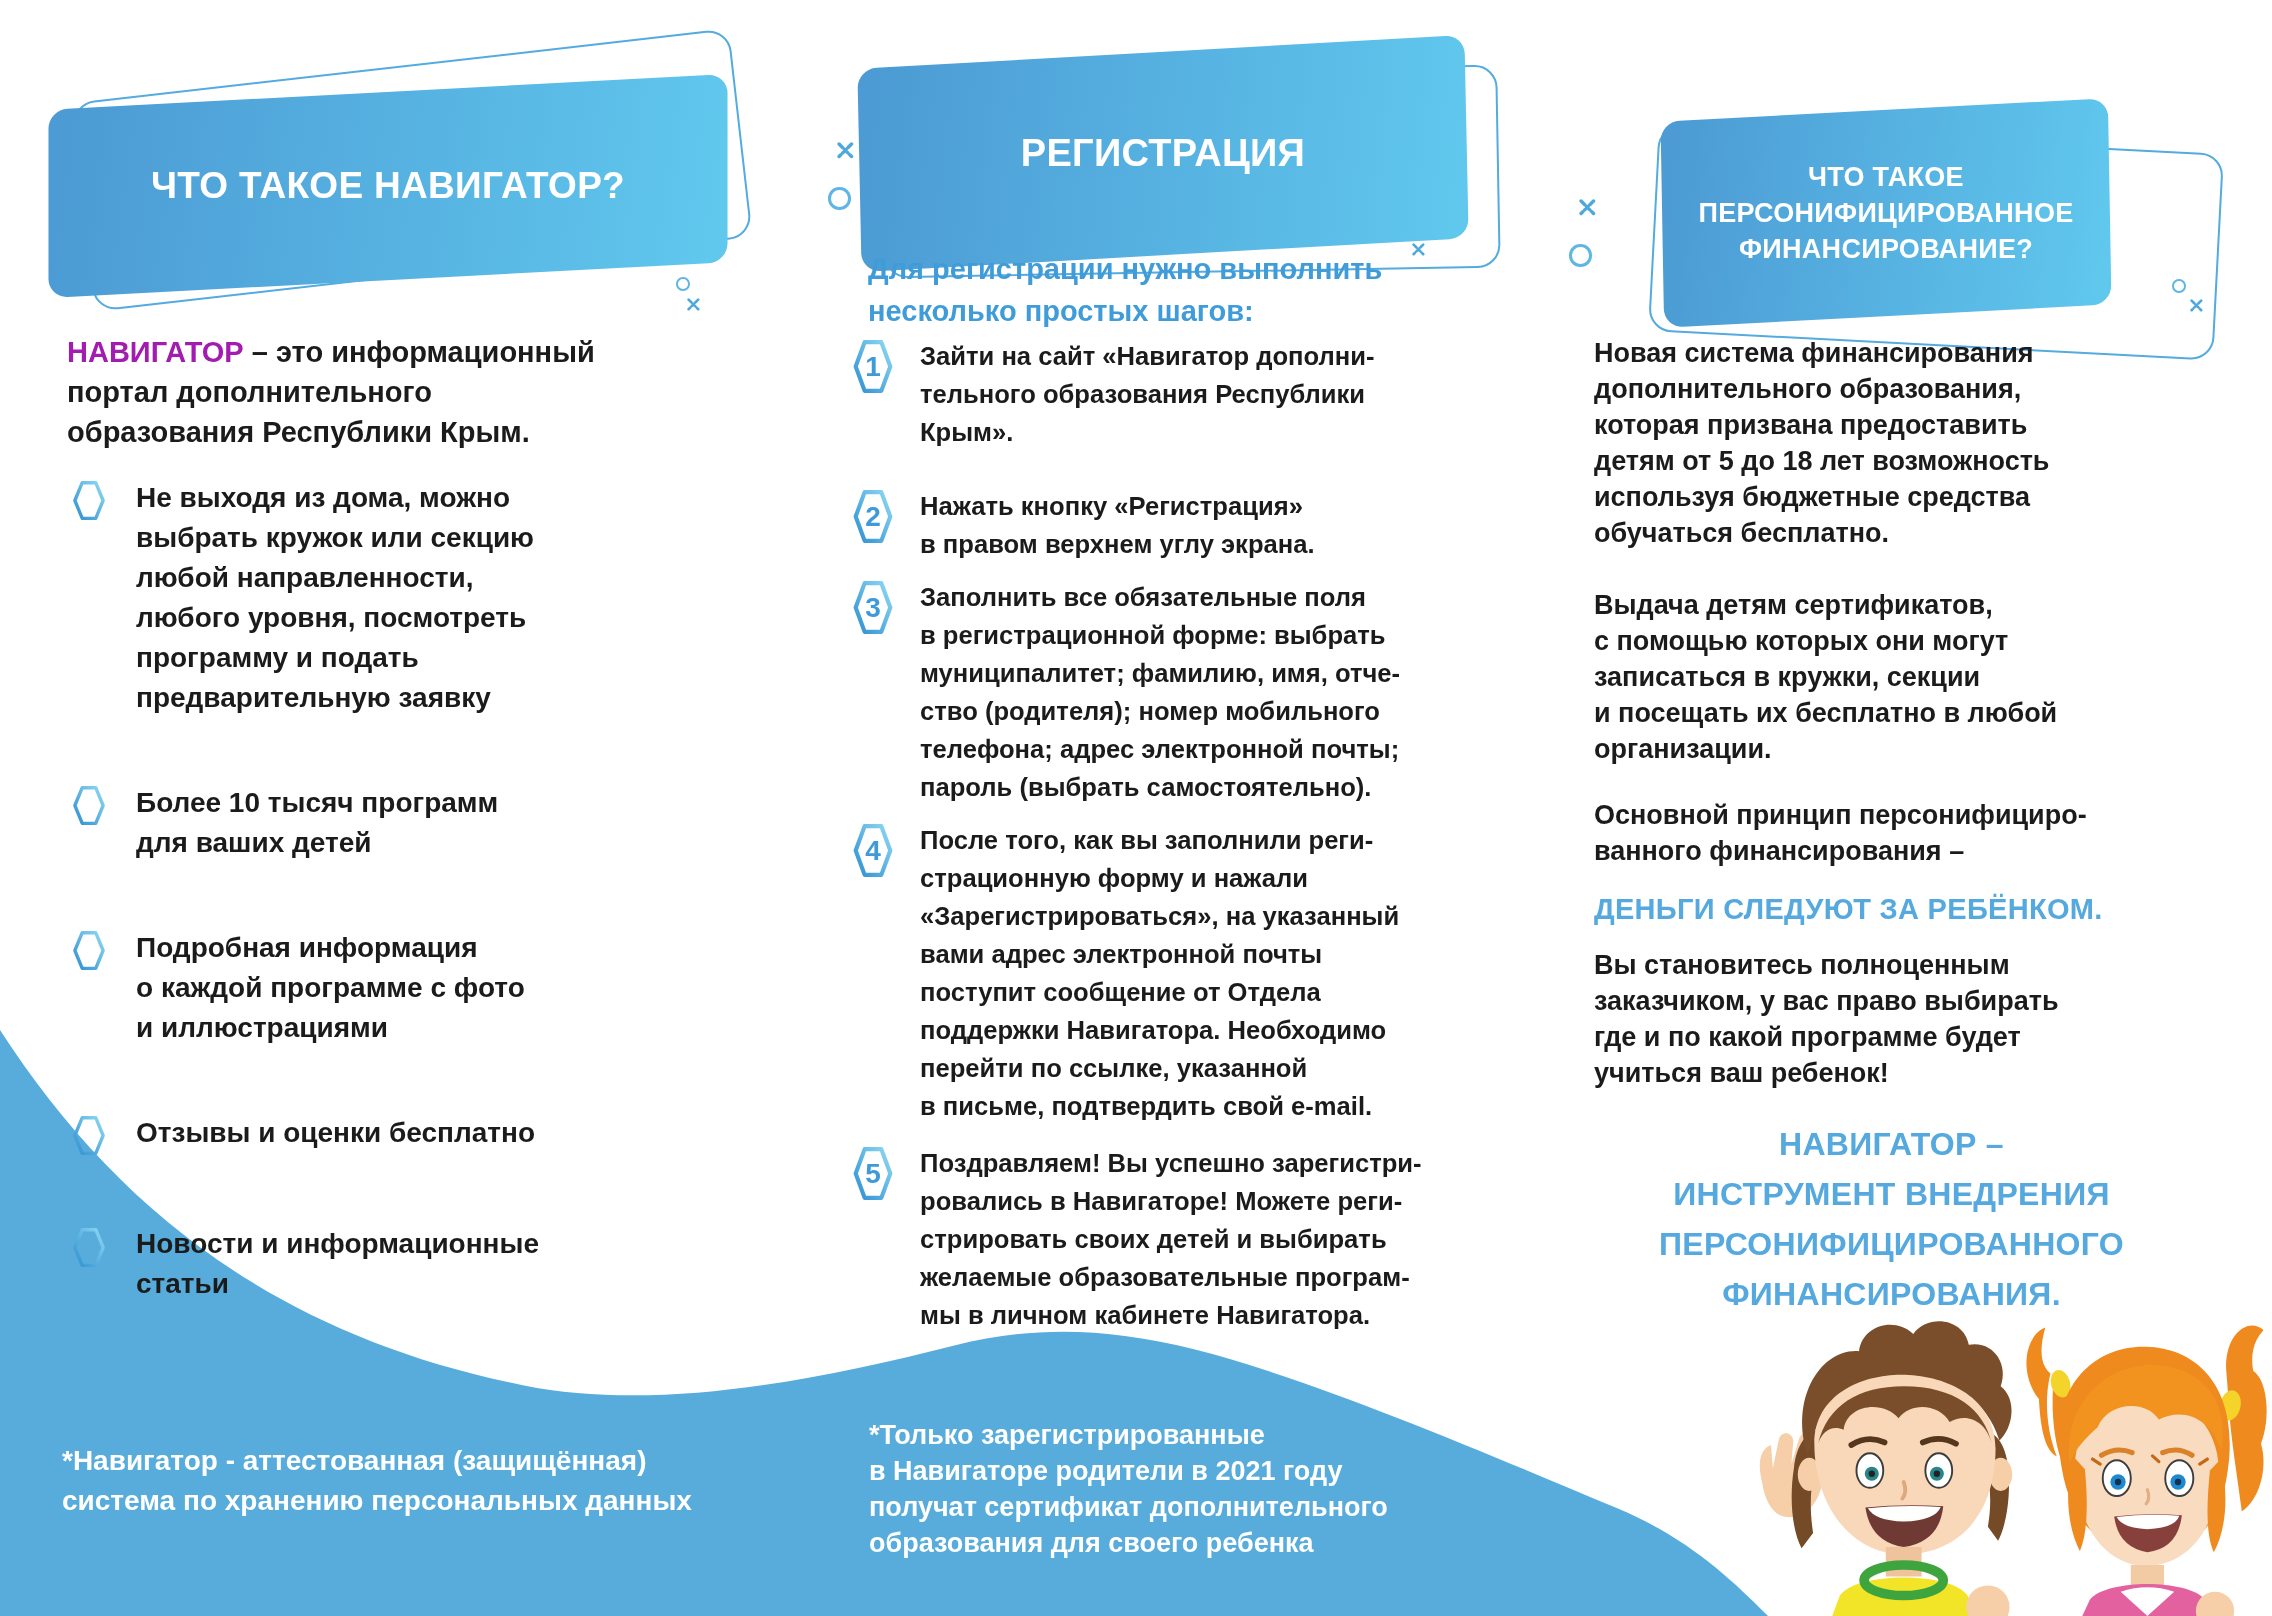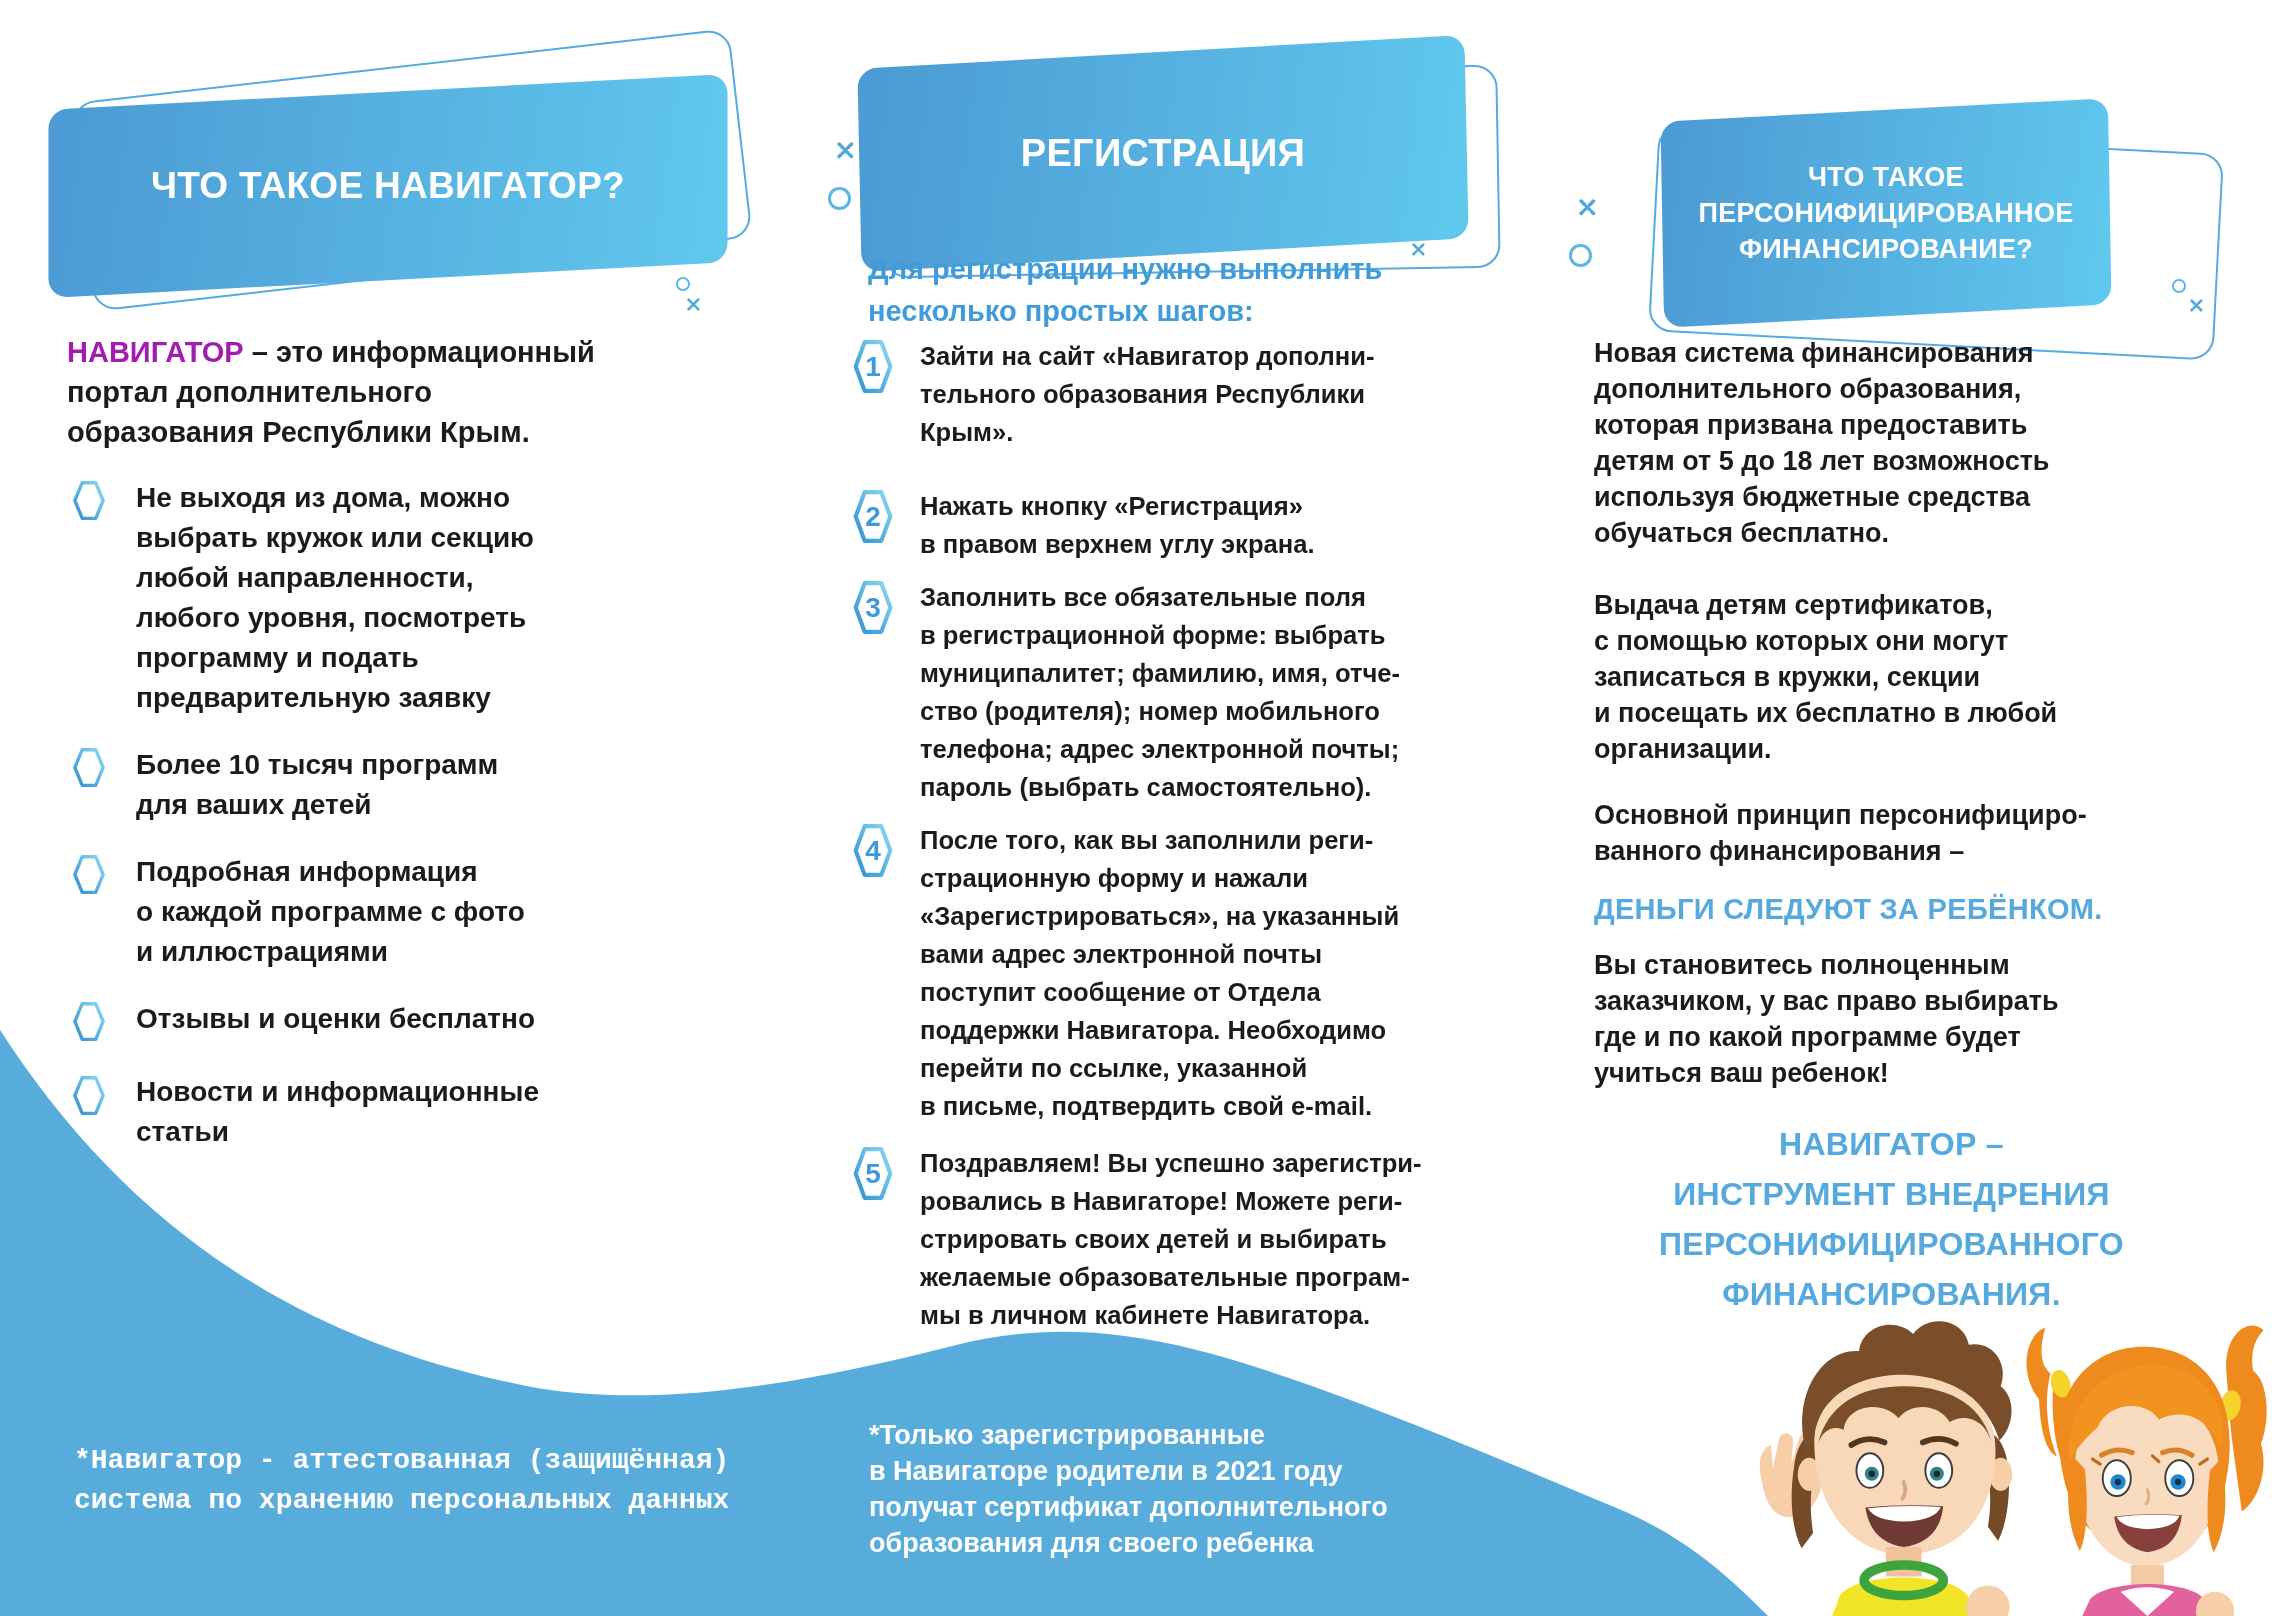--- a/index.html
+++ b/index.html
@@ -38,38 +38,38 @@
   .banner-right .b-outline{left:-9px;top:29px;width:562px;height:203px;transform:rotate(3deg);}
   .banner-right .b-fill{transform:rotate(-3deg) skewX(-2deg);}
   .banner-right .b-label{font-size:27px;line-height:36px;}
 
   
   .tb{position:absolute;z-index:3;white-space:nowrap;}
   .intro{left:67px;top:332px;font-size:29px;line-height:40px;}
   .intro .hl{color:#a21caf;}
   .blue-sub{left:868px;top:248px;font-size:29px;line-height:42px;color:#3F9CD9;}
 
-  .bullets{left:73px;top:478px;display:flex;flex-direction:column;gap:27px;z-index:3;position:absolute;}
+  .bullets{left:73px;top:478px;display:flex;flex-direction:column;gap:65px;z-index:3;position:absolute;}
   .bullet{display:flex;gap:31px;align-items:flex-start;}
   .bullet .hexwrap{flex:none;margin-top:1.3px;}
   .bullet-text{font-size:28px;line-height:40px;white-space:nowrap;}
 
   .step{position:absolute;left:853px;display:flex;gap:27px;z-index:3;}
   .step-hex{position:relative;flex:none;width:40px;height:59px;margin-top:0px;}
   .step-num{position:absolute;inset:0;display:flex;align-items:center;justify-content:center;
             color:#3E9AD8;font-size:28px;}
   .step-text{font-size:25.6px;line-height:38px;white-space:nowrap;}
 
   .rp{left:1594px;font-size:27px;line-height:36px;}
   .r-highlight{left:1594px;font-size:29px;color:#55A9DE;letter-spacing:0.3px;}
   .r-slogan{left:1569px;top:1119px;width:645px;text-align:center;font-size:32px;line-height:50px;
             color:#55A9DE;letter-spacing:0.3px;}
 
   .footer{color:#ffffff;z-index:3;}
-  .footer-left{left:74px;top:1441px;font-size:28px;line-height:40px;font-family:Liberation Mono, monospace;}
+  .footer-left{left:62px;top:1441px;font-size:28px;line-height:40px;}
   .footer-mid{left:869px;top:1417px;font-size:27px;line-height:36px;}
 
   .kids{position:absolute;left:1712px;top:1297px;width:562px;height:319px;z-index:4;}
 </style>
 </head>
 <body>
 
 <div class="page">
 
   <svg width="0" height="0" style="position:absolute">

